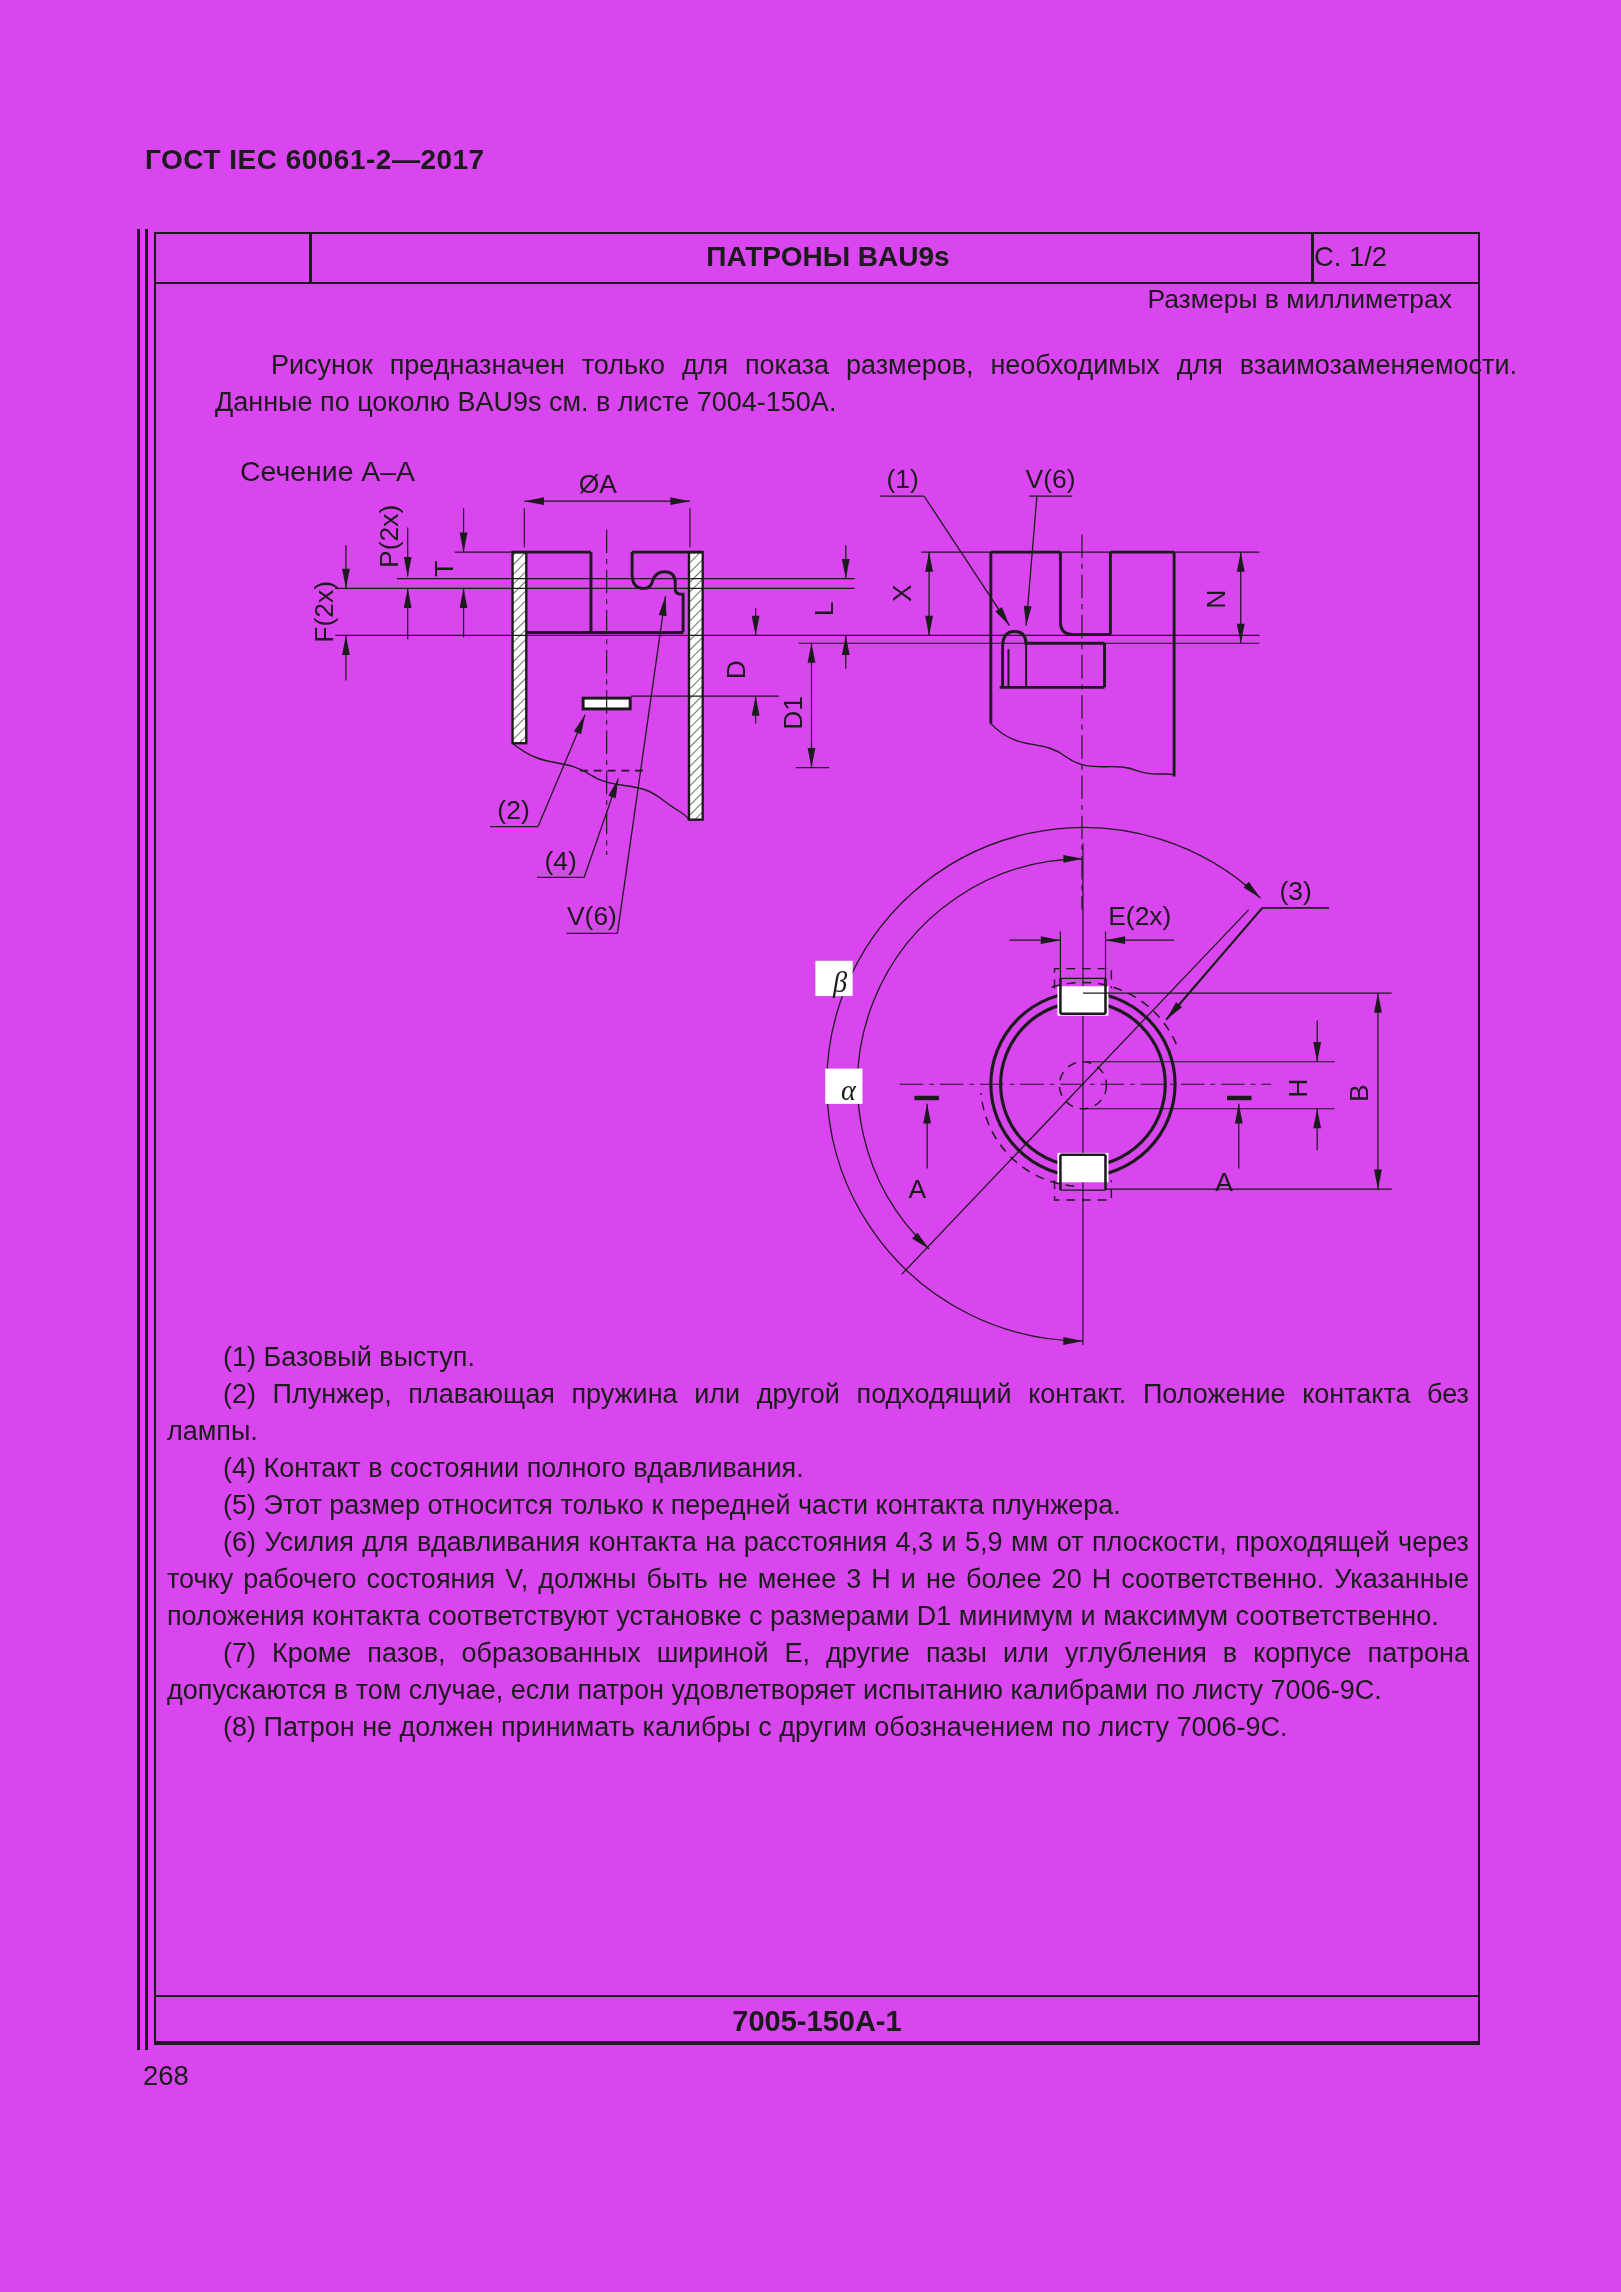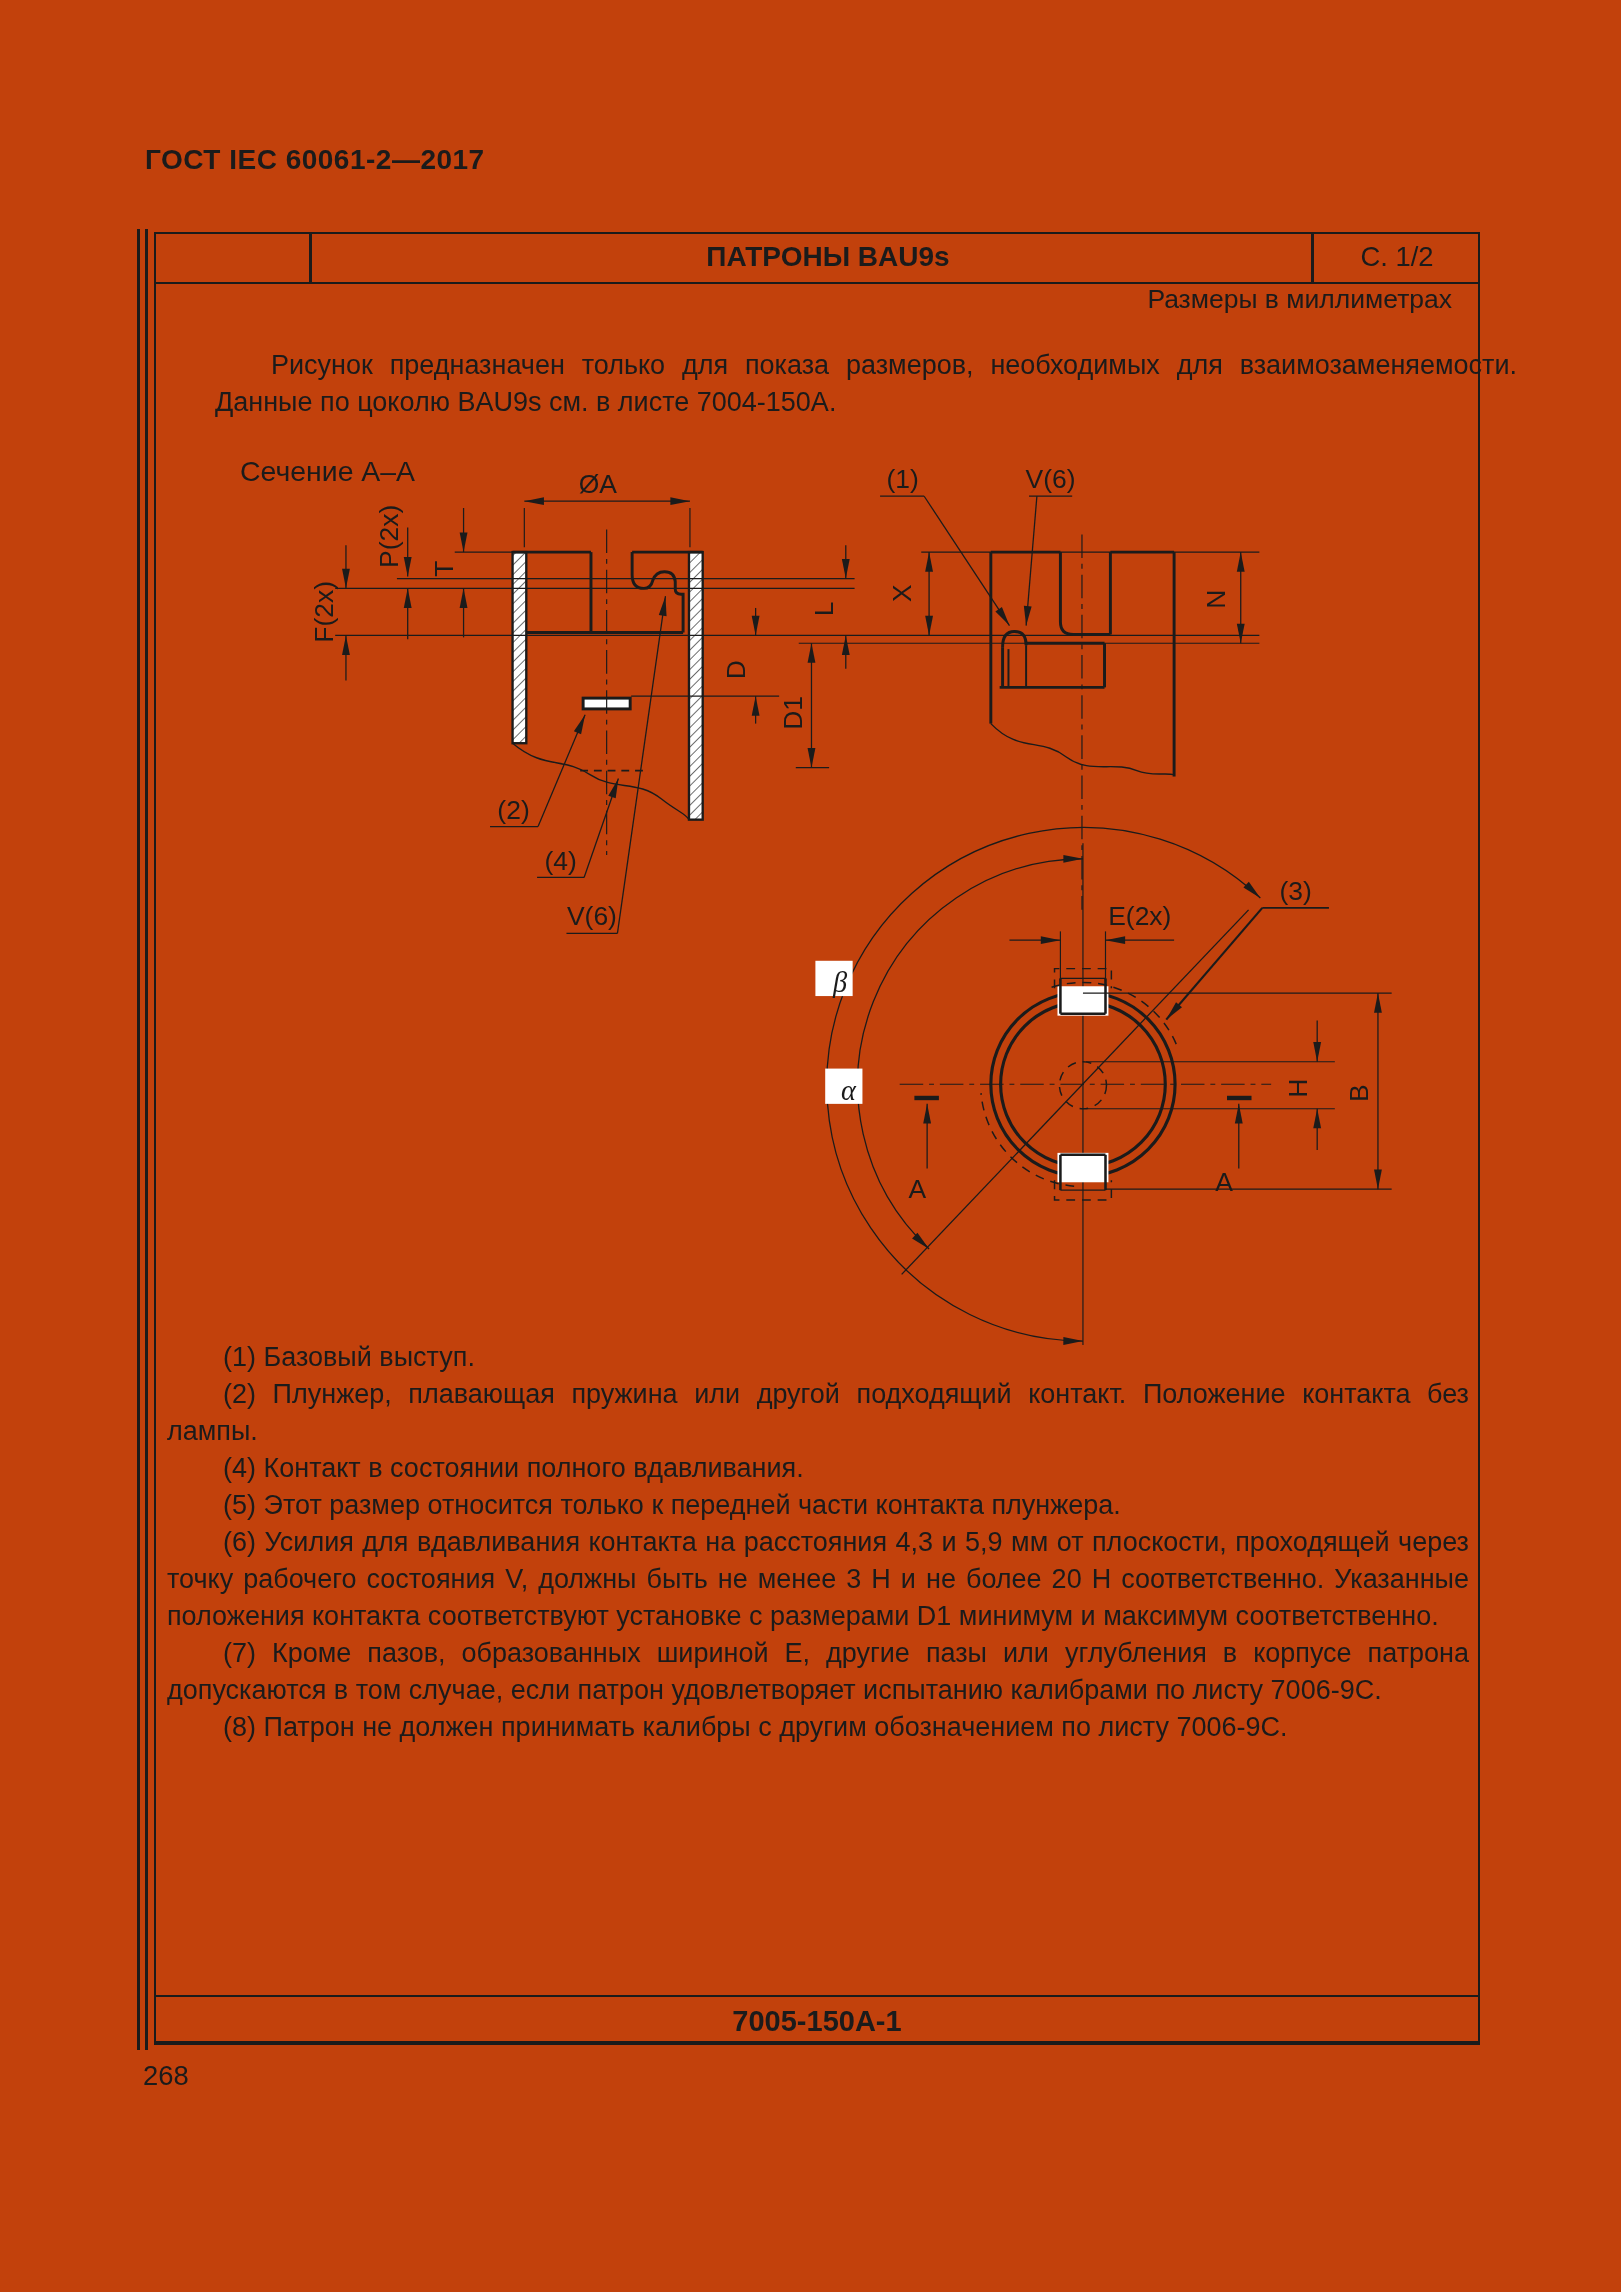--- a/index.html
+++ b/index.html
@@ -1,29 +1,29 @@
 <!DOCTYPE html>
 <html><head>
 <meta charset="utf-8">
 <style>
   * { margin:0; padding:0; box-sizing:border-box; }
   html,body { background:#ffffff; }
   .page {
-    position:relative; width:1621px; height:2293px; background:#c2410c;
+    position:relative; width:1621px; height:2293px; background:#d946ef;
     font-family:"Liberation Sans", sans-serif; color:#1b1b1b; overflow:hidden;text-decoration:underline;
   }
   .std-code { position:absolute; left:145px; top:144px; font-size:28px; font-weight:bold; letter-spacing:0.5px; }
   .dbl-line { position:absolute; top:229px; height:1821px; width:2.5px; background:#1b1b1b; }
   .dbl-line.l1 { left:137px; } .dbl-line.l2 { left:145px; }
   .frame { position:absolute; left:154px; top:232px; width:1326px; height:1813px; border:2.9px solid #1b1b1b; border-bottom-width:4.9px; }
   .head-row { position:absolute; left:0; top:0; width:100%; height:50px; border-bottom:2.9px solid #1b1b1b; }
   .head-cell-div1 { position:absolute; left:155px; top:0; width:2.9px; height:50px; background:#1b1b1b; }
   .head-cell-div2 { position:absolute; left:1158px; top:0; width:2.9px; height:50px; background:#1b1b1b; }
   .head-title { position:absolute; left:155px; top:0; width:1003px; height:50px; line-height:48px; text-align:center; font-weight:bold; font-size:28px; }
-  .head-page { position:absolute; left:1160px; top:0; width:160px; height:44px; line-height:48px; text-align:center; font-size:27.4px; }
+  .head-page { position:absolute; left:1160px; top:0; width:160px; height:44px; line-height:48px; font-size:27.4px; }
   .units-note { position:absolute; right:169px; top:284px; font-size:26.5px; }
   .intro { position:absolute; left:171px; top:347px; width:1302px; font-size:27px; line-height:37px; text-align:justify;margin-left:44px; }
   .intro p { text-indent:56px; }
   .notes { position:absolute; left:167px; top:1339px; width:1302px; font-size:27px; line-height:37px; text-align:justify; }
   .notes p { text-indent:56px; }
   .foot-row { position:absolute; left:154px; top:1995px; width:1326px; height:51px; border-top:2.9px solid #1b1b1b; line-height:49px; text-align:center; font-weight:bold; font-size:29px; }
   .page-num { position:absolute; left:143px; top:2060px; font-size:27.4px; }
   svg.draw { position:absolute; left:0; top:0; width:1621px; height:2293px; }
   svg text { font-family:"Liberation Sans", sans-serif; fill:#1b1b1b; }
   .t27 { font-size:27px; }

